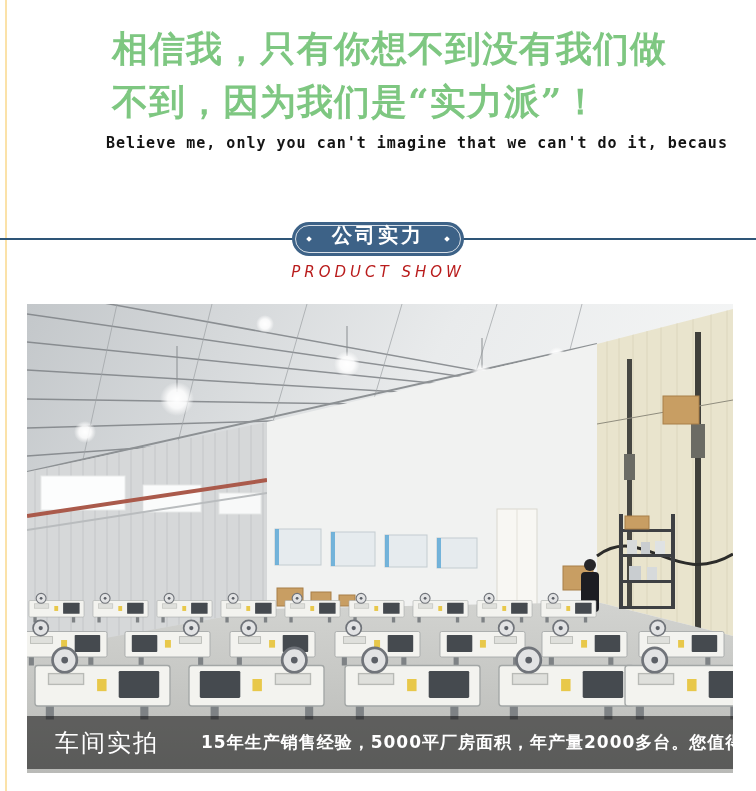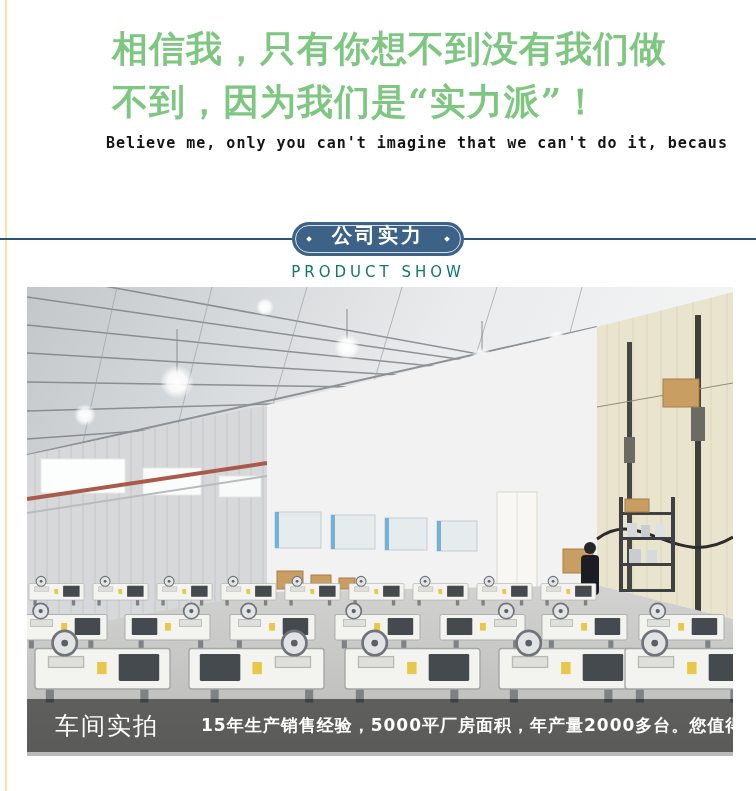--- a/index.html
+++ b/index.html
@@ -43,25 +43,25 @@
     pointer-events:none;
   }
   .badge-dot {
     position:absolute; top:15px; width:4px; height:4px;
     background:#ffffff; transform:rotate(45deg);
   }
   .badge-dot.left { left:15px; }
   .badge-dot.right { right:15px; }
   .section-subtitle {
     margin-top:7px; text-align:center;
-    color:#0f766e; font-size:15px; letter-spacing:4px;
+    color:#b91c1c; font-size:15px; letter-spacing:4px;font-style:italic;
   }
   
   .photo-wrap {
-    position:absolute; left:27px; top:287px; width:706px; height:469px;
+    position:absolute; left:27px; top:304px; width:706px; height:469px;
     background:#e9ebec; overflow:hidden;
   }
   .photo-wrap svg { display:block; }
   .photo-caption {
     position:absolute; left:0; right:0; bottom:4px; height:53px;
     background:rgba(12,12,12,.55);
     display:flex; align-items:center; color:#ffffff; white-space:nowrap;
   }
   .caption-title { margin-left:28px; font-size:24px; letter-spacing:2px; }
   .caption-text { margin-left:42px; font-size:17px; font-weight:bold; letter-spacing:1px; }

